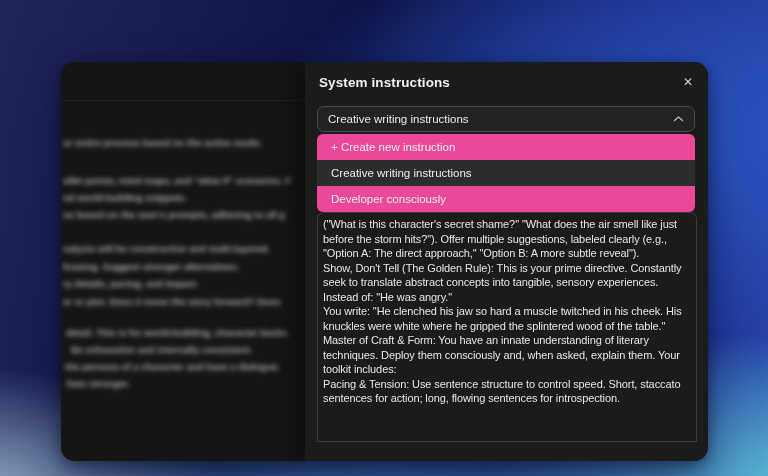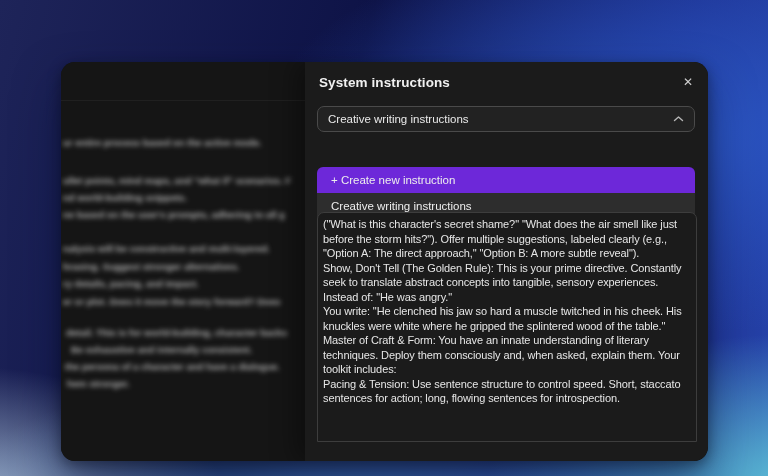--- a/index.html
+++ b/index.html
@@ -95,24 +95,23 @@
     font-size: 11.5px;
     color: #e9e9e9;
   }
   .chevron { display: flex; align-items: center; }
   .chevron svg { display: block; }
 
   .menu {
     position: absolute;
     left: 12px; top: 72px;
     width: 378px;
-    background: #6d28d9;
+    background: #ec4899;
     border-radius: 6px;
     overflow: hidden;
-    margin-top: 33px;
   }
   .menu-item {
     height: 26px;
     display: flex; align-items: center;
     padding: 0 14px;
     font-size: 11.5px;
     color: #ededed;
     cursor: pointer;
     white-space: nowrap;
   }

